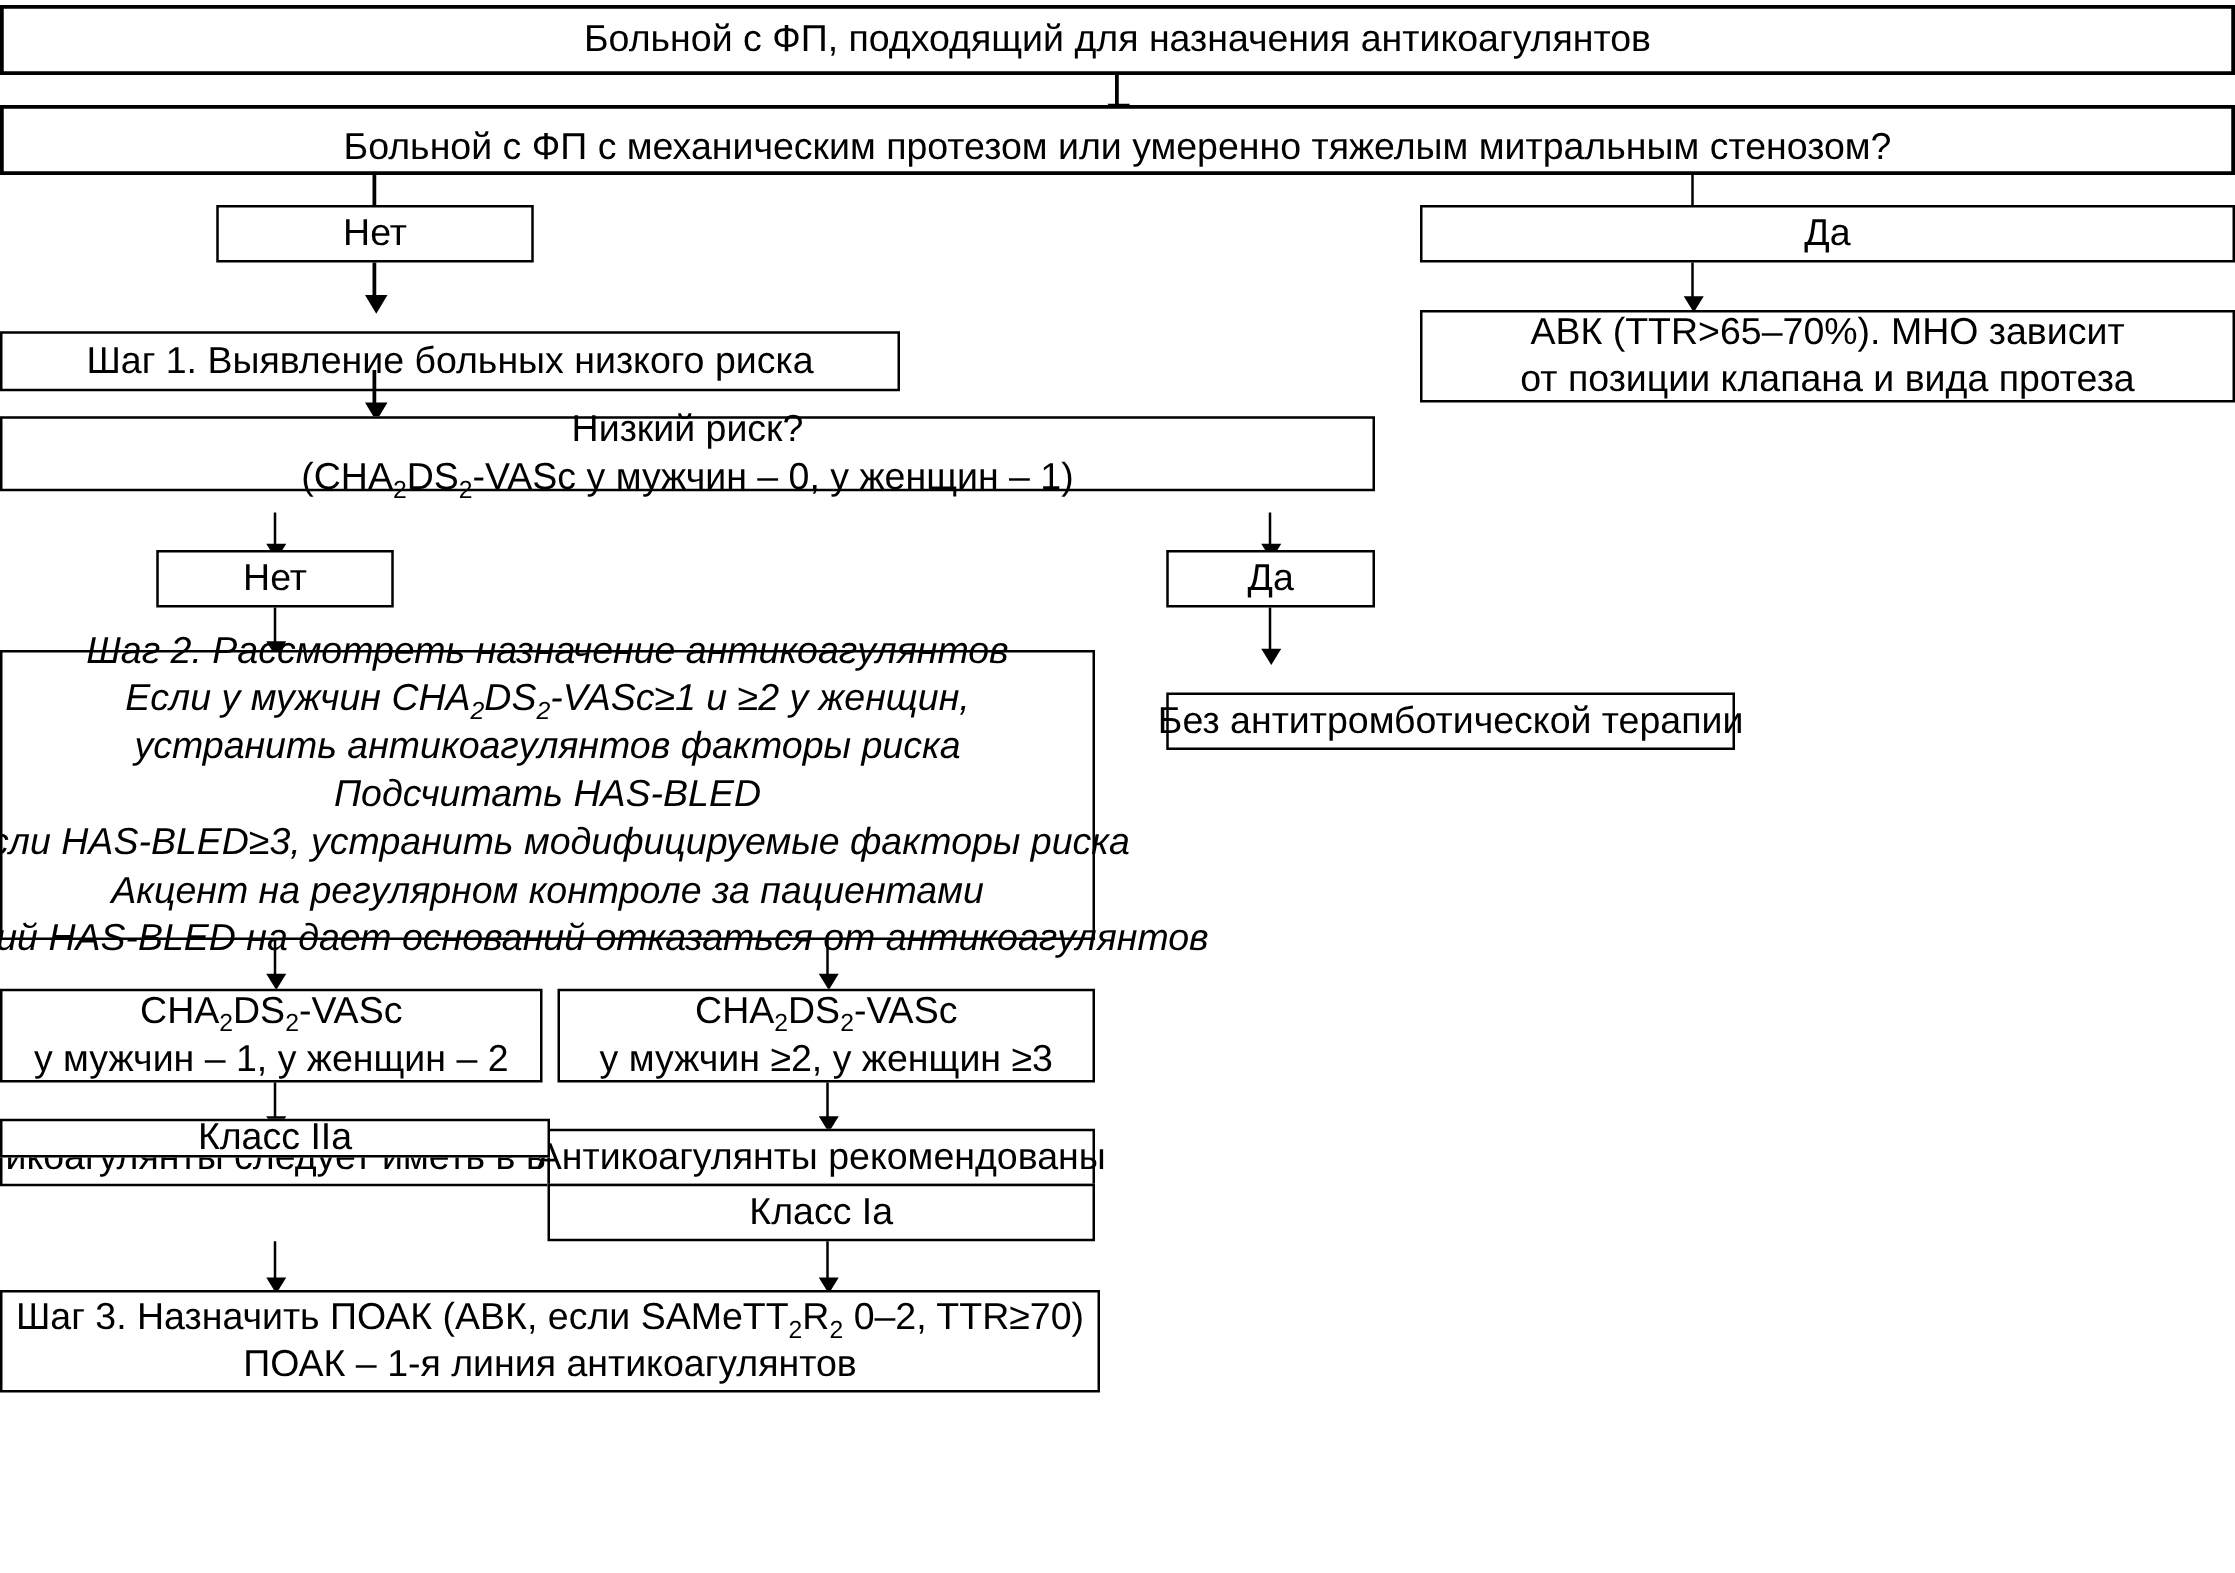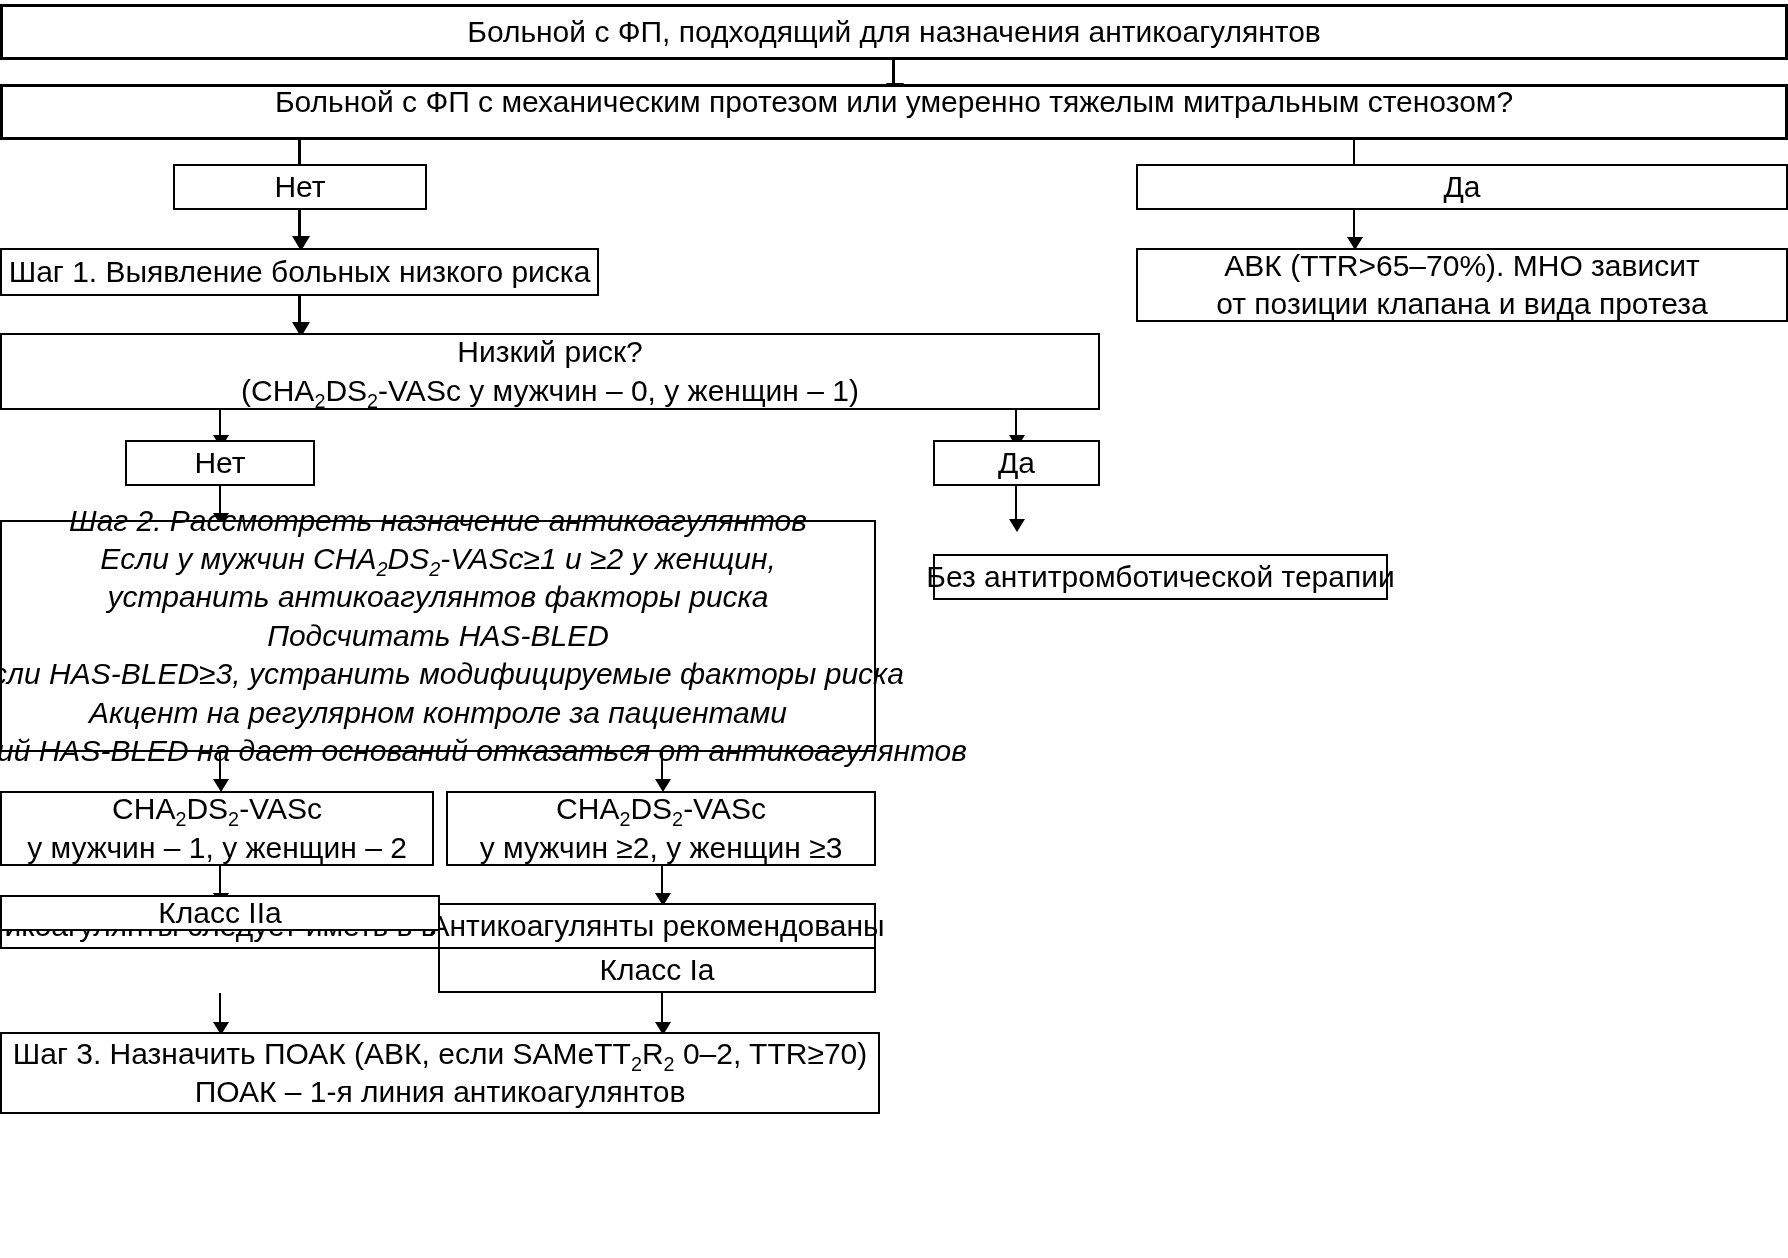--- a/index.html
+++ b/index.html
@@ -21,21 +21,21 @@
     border: 3px solid #000000;
     background: #ffffff;
     display: flex;
     flex-direction: column;
     align-items: center;
     justify-content: center;
     text-align: center;
     color: #000000;
     font-size: 30px;
     line-height: 1.28;
-    padding: 16px 8px;
+    padding: 0 8px;
   }
   .box.thin { border-width: 2px; }
   .box .ln { display: block; white-space: nowrap; }
   sub {
     font-size: 0.66em;
     vertical-align: sub;
     line-height: 0;
   }
   
   .vline {
@@ -87,33 +87,33 @@
   <div class="box thin" style="left:1136px; top:164px; width:652px; height:46px;">
     <span class="ln">Да</span>
   </div>
 
   <div class="vline" style="left:298px; top:210px; height:30px;"></div>
   <div class="arrowhead" style="left:292px; top:236px;"></div>
 
   <div class="vline thin" style="left:1353px; top:210px; height:30px;"></div>
   <div class="arrowhead small" style="left:1347px; top:237px;"></div>
 
-  <div class="box thin" style="left:0px; top:248px; width:599px; height:48px;">
+  <div class="box thin" style="left:0px; top:265px; width:720px; height:48px;">
     <span class="ln">Шаг 1. Выявление больных низкого риска</span>
   </div>
 
   <div class="box thin" style="left:1136px; top:248px; width:652px; height:74px;">
     <span class="ln">АВК (TTR&gt;65–70%). МНО зависит</span>
     <span class="ln">от позиции клапана и вида протеза</span>
   </div>
 
   <div class="vline" style="left:298px; top:296px; height:30px;"></div>
   <div class="arrowhead" style="left:292px; top:322px;"></div>
 
-  <div class="box thin" style="left:0px; top:333px; width:1100px; height:77px;">
+  <div class="box thin" style="left:0px; top:333px; width:1100px; height:60px;">
     <span class="ln">Низкий риск?</span>
     <span class="ln"><span>(CHA</span><sub>2</sub><span>DS</span><sub>2</sub><span>-VASc у мужчин – 0, у женщин – 1)</span></span>
   </div>
 
   <div class="vline thin" style="left:219px; top:410px; height:28px;"></div>
   <div class="arrowhead small" style="left:213px; top:435px;"></div>
 
   <div class="vline thin" style="left:1015px; top:410px; height:28px;"></div>
   <div class="arrowhead small" style="left:1009px; top:435px;"></div>
 

